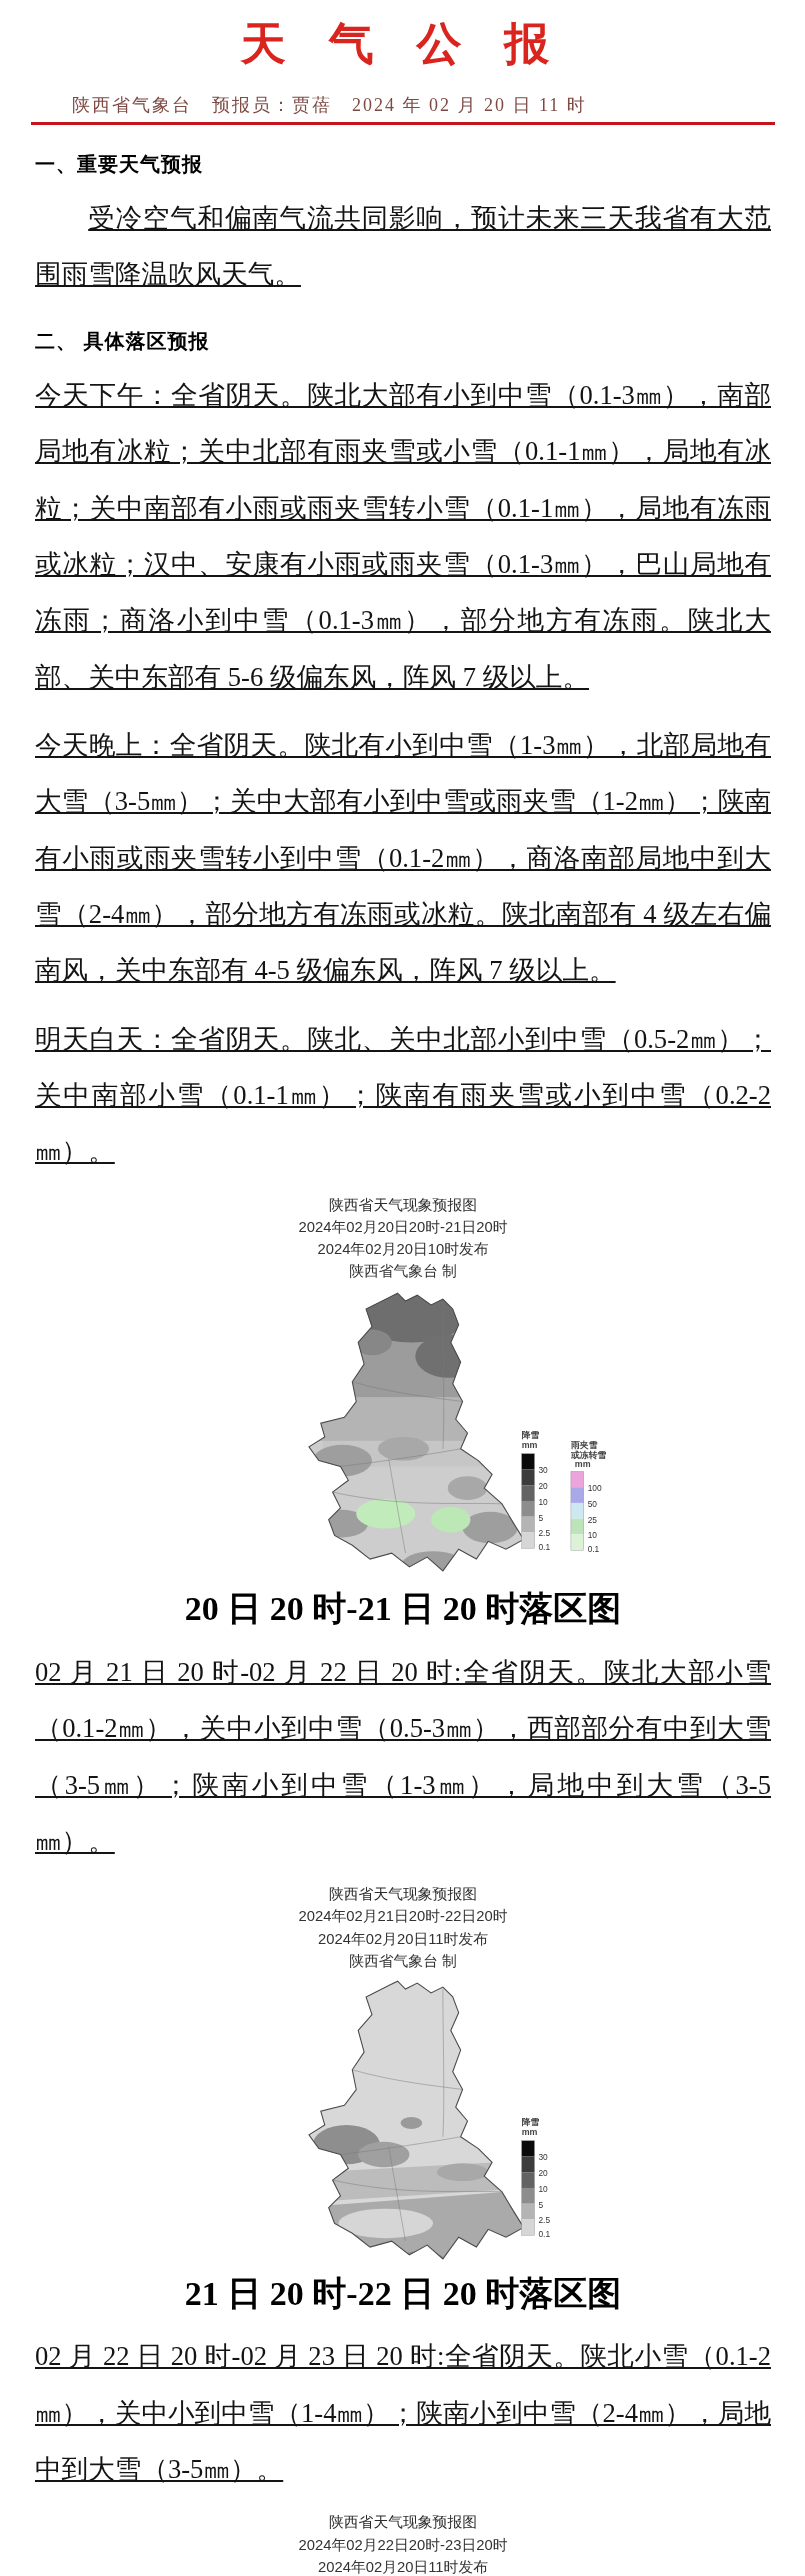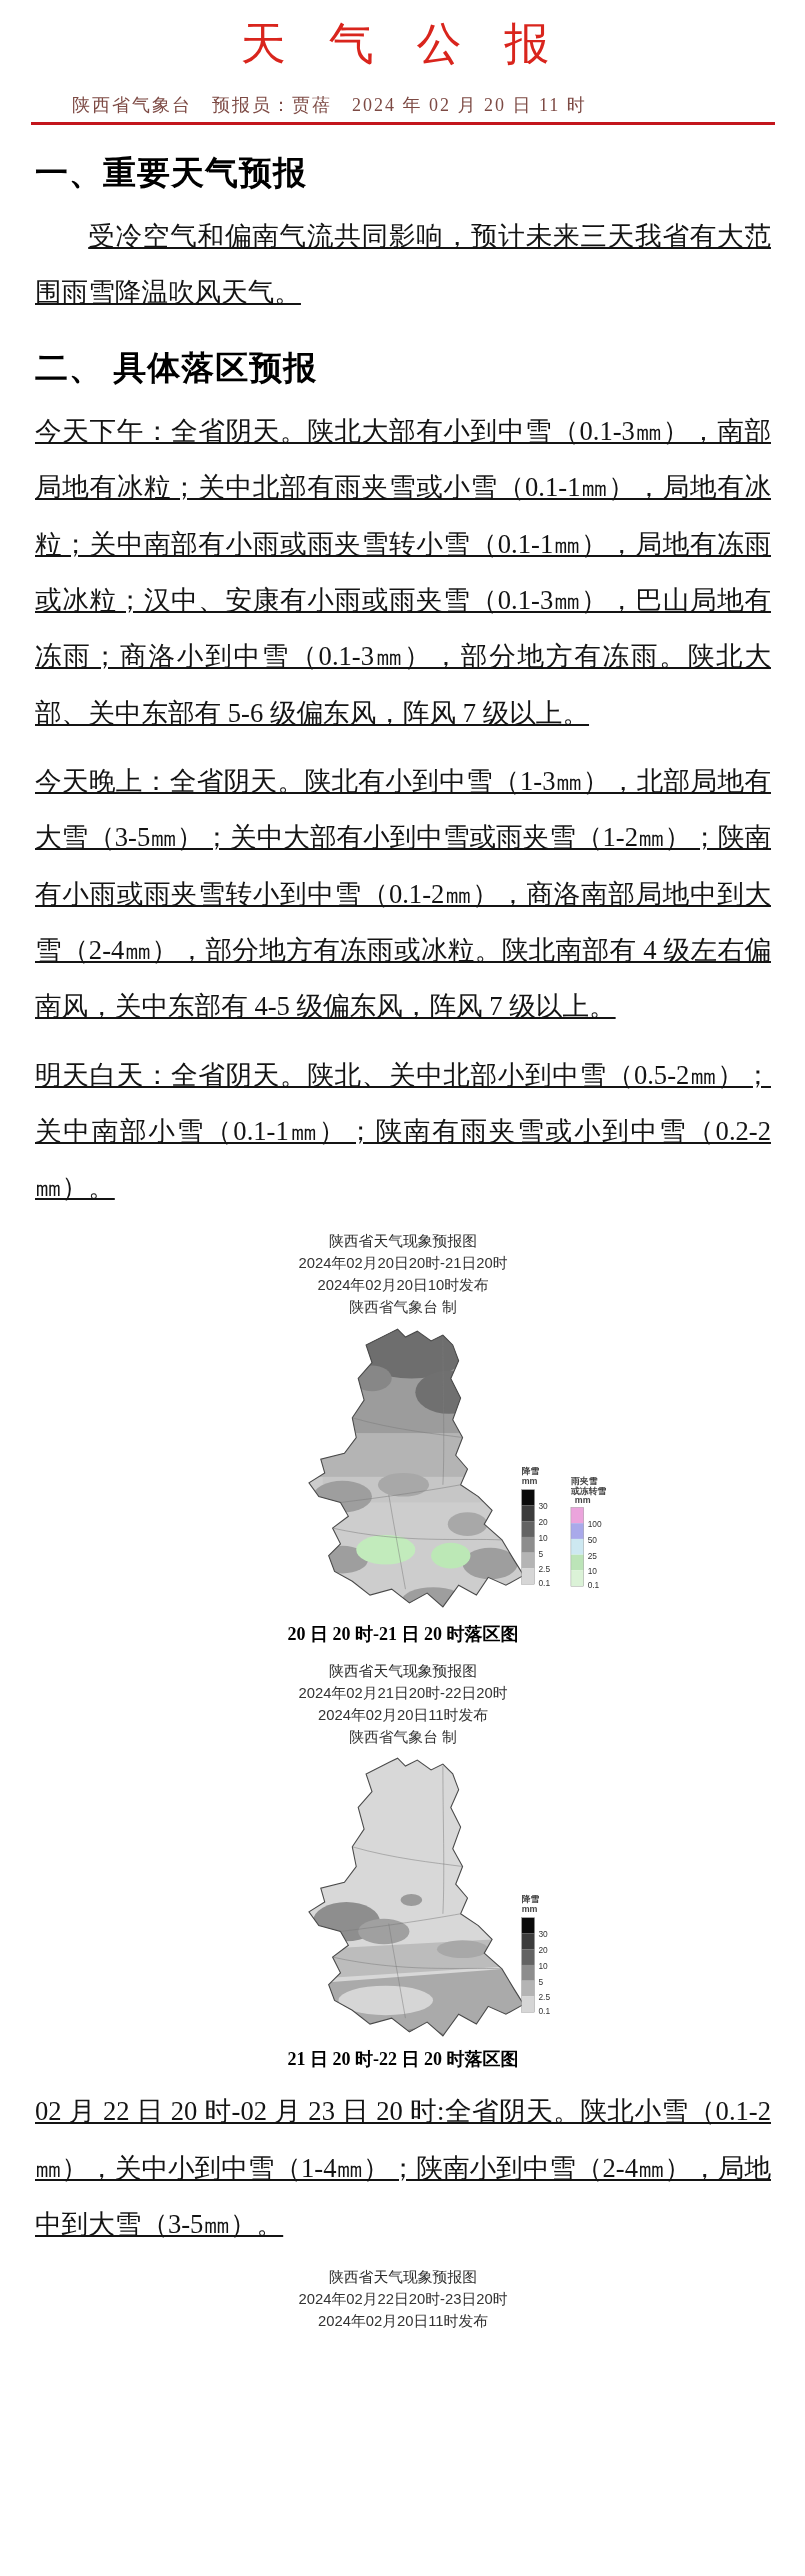--- a/index.html
+++ b/index.html
@@ -1,33 +1,33 @@
 <!DOCTYPE html>
 <html><head>
 <meta charset="utf-8">
 <style>
   html,body{margin:0;padding:0;background:#ffffff;}
   body{width:806px;font-family:"Liberation Serif",serif;color:#111;}
   .doc{padding:7.9px 35px 25.6px 35px;}
 
-  .title{color:#d9251d;text-align:center;font-size:45px;font-weight:400;
+  .title{color:#d9251d;text-align:center;font-size:45px;font-weight:700;
          letter-spacing:15.8px;margin:5.9px 0 19.7px 0;font-family:"Liberation Serif",serif;}
   .byline{font-size:18px;color:#7d4a44;padding-left:37px;letter-spacing:2px;margin-top:9.9px;}
   .rule{height:3px;background:#c3151c;margin:4.9px -3.9px 0 -3.9px;}
 
-  h2.sec{font-size:33px;font-weight:700;margin:25.6px 0 7.9px 0;color:#000;
+  h2.sec{font-size:20px;font-weight:700;margin:25.6px 0 7.9px 0;color:#000;
          font-family:"Liberation Sans",sans-serif;letter-spacing:1px;}
   p.body{font-size:26.6px;line-height:2.12;text-align:justify;margin:11.8px 0;color:#141414;text-decoration:underline;}
   p.indent{text-indent:2em;}
 
   .map-block{text-align:center;margin:13.8px 0 3.9px 0;}
   .map-head{font-size:14.8px;line-height:1.5;color:#333;font-family:"Liberation Sans",sans-serif;}
   .map-head .mh-title{font-weight:400;color:#2b2b2b;}
   .map-svg{display:block;margin:3.9px auto 0 auto;}
-  .map-caption{font-size:18px;font-weight:700;margin:3.9px 0 11.8px 0;color:#000;}
+  .map-caption{font-size:34px;font-weight:700;margin:3.9px 0 11.8px 0;color:#000;}
 
   .lg-t{font:600 9px "Liberation Sans",sans-serif;fill:#444;}
   .lg-l{font:8.5px "Liberation Sans",sans-serif;fill:#333;}
   .province-outline{fill:none;stroke:#4a4a4a;stroke-width:1.1;}
   .borders{fill:none;stroke:#7a7a7a;stroke-width:0.5;}
   .legend-frame{fill:none;stroke:#888;stroke-width:0.4;}
 </style>
 </head>
 <body>
 
@@ -114,20 +114,21 @@
         <text class="lg-l" x="17" y="50">100</text>
         <text class="lg-l" x="17" y="66">50</text>
         <text class="lg-l" x="17" y="82">25</text>
         <text class="lg-l" x="17" y="98">10</text>
         <text class="lg-l" x="17" y="112">0.1</text>
       </g>
     </svg>
     <div class="map-caption">20 日 20 时-21 日 20 时落区图</div>
   </div>
 
+  <p class="body">02 月 21 日 20 时-02 月 22 日 20 时:全省阴天。陕北大部小雪（0.1-2㎜），关中小到中雪（0.5-3㎜），西部部分有中到大雪（3-5㎜）；陕南小到中雪（1-3㎜），局地中到大雪（3-5㎜）。</p>
 
   <div class="map-block">
     <div class="map-head">
       <div class="mh-title">陕西省天气现象预报图</div>
       <div>2024年02月21日20时-22日20时</div>
       <div>2024年02月20日11时发布</div>
       <div>陕西省气象台 制</div>
     </div>
     <svg class="map-svg" width="453" height="291" viewBox="0 0 460 295">
       <g transform="translate(120,3)">

